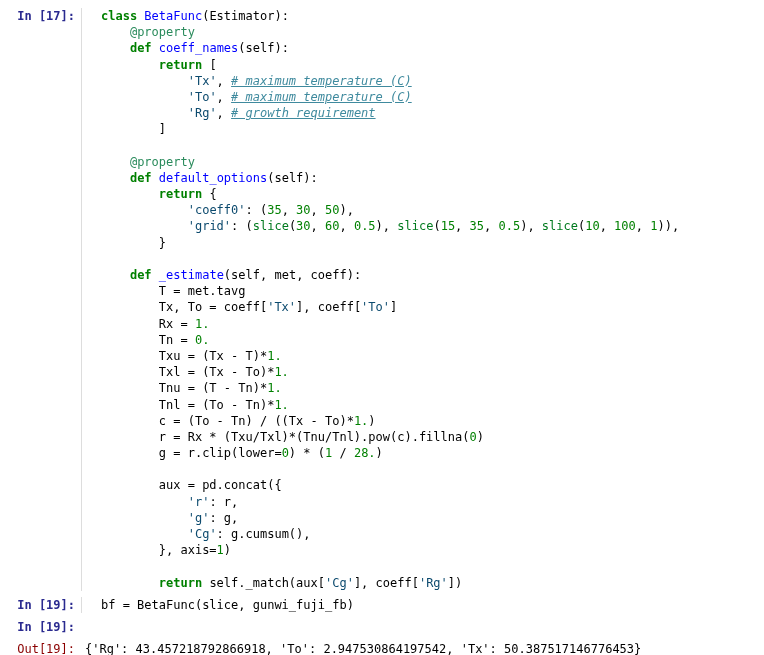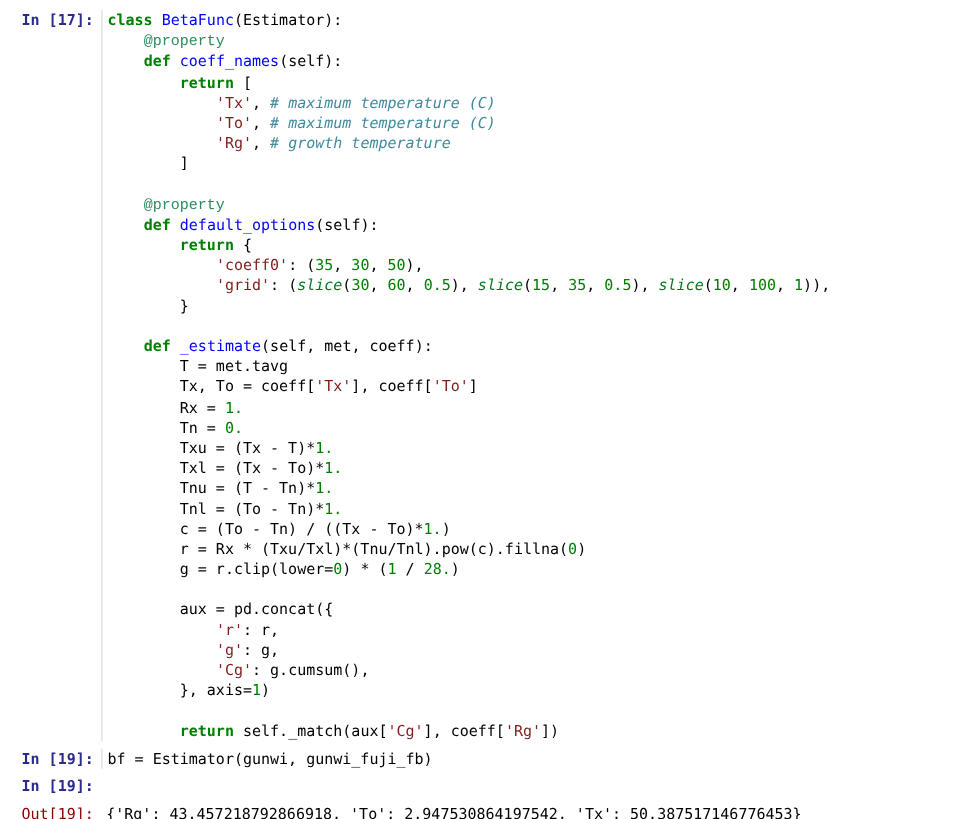--- a/index.html
+++ b/index.html
@@ -27,47 +27,47 @@
     color: #8b0000;
     width: 75px;
     text-align: right;
     padding-right: 6px;
     flex-shrink: 0;
   }
   .cell-body {
     white-space: pre;
     flex: 1;
     border-left: 1px solid #ddd;
-    padding-left: 4px;
+    padding-left: 19px;
   }
   .out-body {
     white-space: pre;
     flex: 1;
     padding-left: 4px;
   }
   .kw { color: #008000; font-weight: bold; }   
   .cls { color: #0000ff; }                     
-  .dec { color: #2a8b5c; font-family: Liberation Mono, monospace; }                     
-  .str { color: #7f1d1d; }                     
+  .dec { color: #2a8b5c; }                     
+  .str { color: #0c4a6e; }                     
   .num { color: #008000; }                     
-  .com { color: #3f8a9e; font-style: italic; } 
-  .bi  { color: #007a1e; font-style: italic; }                     
+  .com { color: #3f8a9e; font-style: italic; text-decoration: underline; } 
+  .bi  { color: #007a1e; }                     
 </style>
 </head>
 <body>
 
 <div class="cell">
   <div class="prompt-in">In [17]:</div>
   <div class="cell-body"><span class="kw">class</span> <span class="cls">BetaFunc</span>(<span>Estimator</span>):
     <span class="dec">@property</span>
     <span class="kw">def</span> <span class="cls">coeff_names</span>(<span>self</span>):
         <span class="kw">return</span> [
             <span class="str">'Tx'</span>, <span class="com"># maximum temperature (C)</span>
             <span class="str">'To'</span>, <span class="com"># maximum temperature (C)</span>
-            <span class="str">'Rg'</span>, <span class="com"># growth temperature</span>
+            <span class="str">'Rg'</span>, <span class="com"># growth requirement</span>
         ]
 
     <span class="dec">@property</span>
     <span class="kw">def</span> <span class="cls">default_options</span>(<span>self</span>):
         <span class="kw">return</span> {
             <span class="str">'coeff0'</span>: (<span class="num">35</span>, <span class="num">30</span>, <span class="num">50</span>),
             <span class="str">'grid'</span>: (<span class="bi">slice</span>(<span class="num">30</span>, <span class="num">60</span>, <span class="num">0.5</span>), <span class="bi">slice</span>(<span class="num">15</span>, <span class="num">35</span>, <span class="num">0.5</span>), <span class="bi">slice</span>(<span class="num">10</span>, <span class="num">100</span>, <span class="num">1</span>)),
         }
 
     <span class="kw">def</span> <span class="cls">_estimate</span>(<span>self</span>, <span>met</span>, <span>coeff</span>):
@@ -87,21 +87,21 @@
             <span class="str">'r'</span>: r,
             <span class="str">'g'</span>: g,
             <span class="str">'Cg'</span>: g.cumsum(),
         }, axis=<span class="num">1</span>)
 
         <span class="kw">return</span> self._match(aux[<span class="str">'Cg'</span>], coeff[<span class="str">'Rg'</span>])</div>
 </div>
 
 <div class="cell">
   <div class="prompt-in">In [19]:</div>
-  <div class="cell-body"><span>bf = Estimator(gunwi, gunwi_fuji_fb)</span></div>
+  <div class="cell-body"><span>bf = BetaFunc(slice, gunwi_fuji_fb)</span></div>
 </div>
 
 <div class="cell">
   <div class="prompt-in">In [19]:</div>
 </div>
 
 <div class="cell">
   <div class="prompt-out">Out[19]:</div>
   <div class="out-body">{'Rg': 43.457218792866918, 'To': 2.947530864197542, 'Tx': 50.387517146776453}</div>
 </div>

